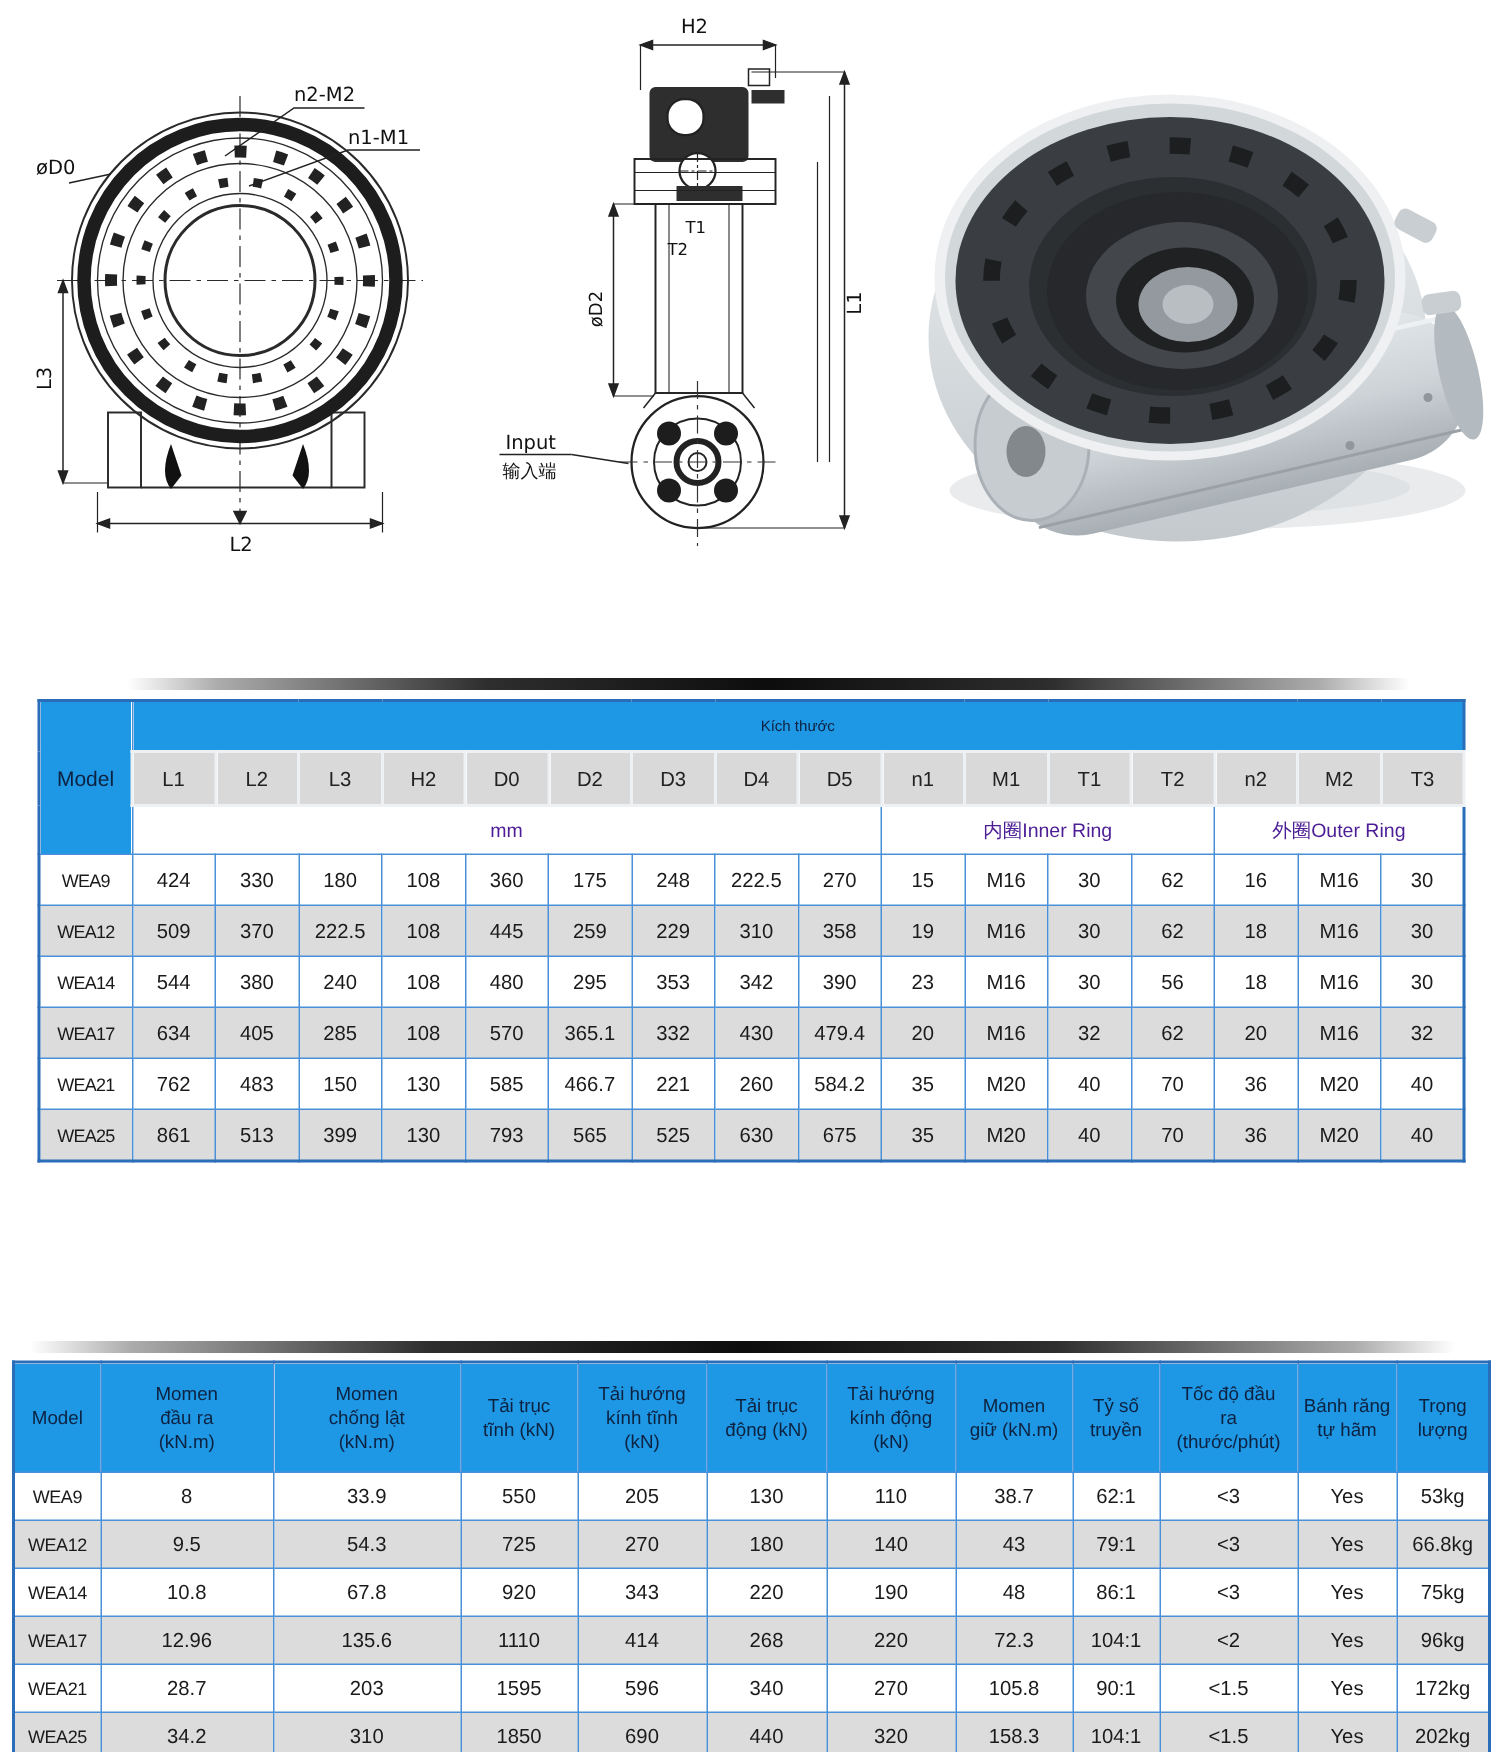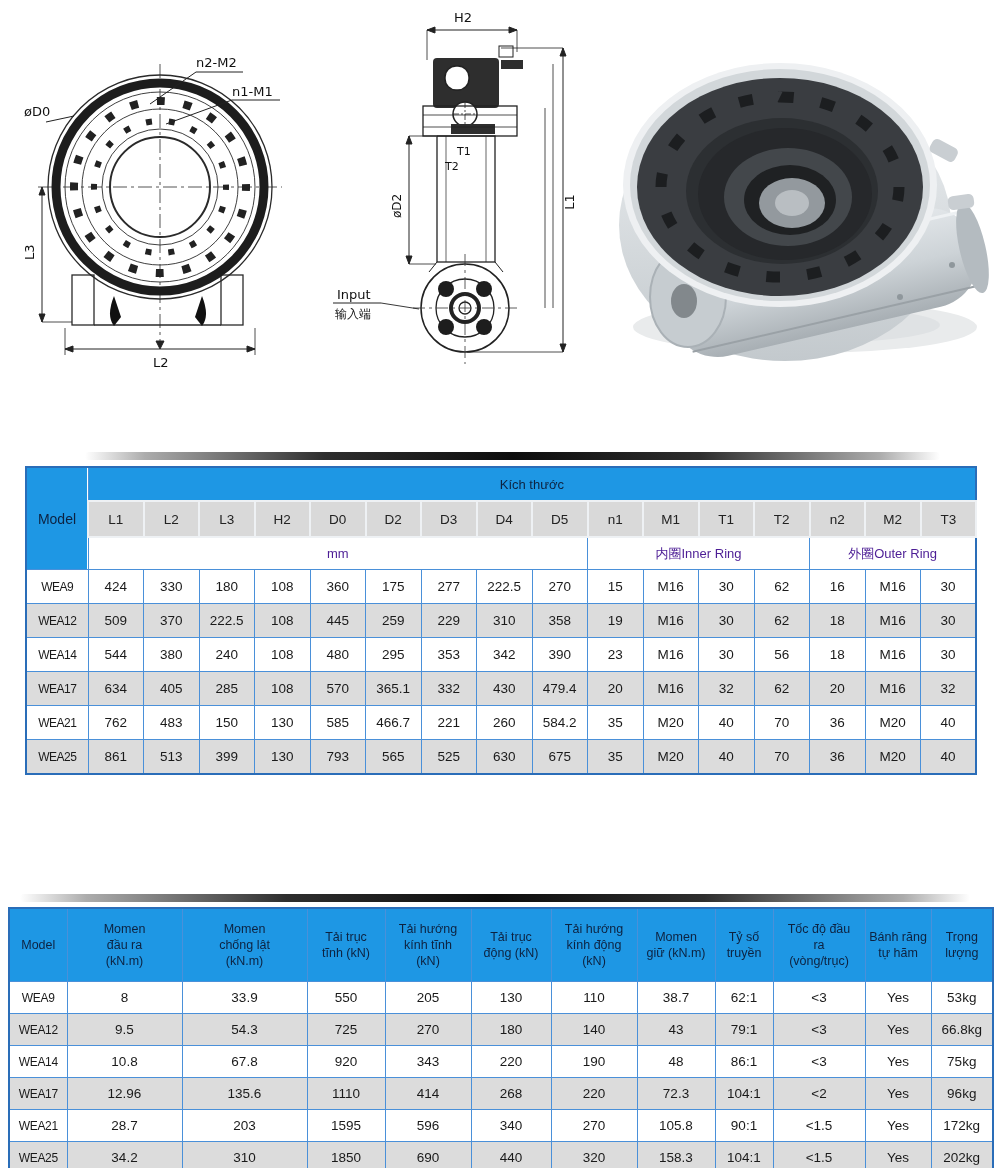--- a/index.html
+++ b/index.html
@@ -19,21 +19,21 @@
       #2e2e2e 28%, #0d0d0d 50%, #2e2e2e 72%, rgba(90,90,90,.5) 93%, rgba(90,90,90,0) 100%);
   }
 
   
   table{border-collapse:collapse;table-layout:fixed;background:#fff;}
   #dim-table{position:absolute;left:25px;top:466px;width:950px;border:2px solid var(--outer_border);}
   #spec-table{position:absolute;left:8px;top:907px;width:984px;border:2px solid var(--outer_border);}
   th,td{border:1px solid var(--grid_blue);text-align:center;vertical-align:middle;
         padding:1px 2px;font-weight:normal;overflow:hidden;}
   #dim-table td{height:31px;font-size:13.5px;}
-  #dim-table .title{background:var(--header_blue);color:var(--header_text);font-size:13px;height:30px;margin-top:42px;}
+  #dim-table .title{background:var(--header_blue);color:var(--header_text);font-size:10px;height:30px;margin-top:42px;}
   #dim-table .model-col{background:var(--header_blue);color:var(--header_text);font-size:14px;}
   #dim-table .colhead{background:#d9d9d9;color:#222;font-size:13.5px;height:32px;border:2px solid #eef1f4;}
   #dim-table .unitrow{background:#fff;font-size:13px;height:29px;color:#4c1d95;}
   #dim-table .modelcell{font-size:12px;letter-spacing:-0.5px;}
   tr.stripe td, tr.stripe th.modelcell{background:#dcdcdc;}
   #spec-table th.head{
     background:var(--header_blue);color:var(--header_text);
     font-size:12.5px;line-height:1.3;white-space:pre-line;height:70px;
   }
   #spec-table td{height:29px;font-size:13.5px;}
@@ -260,21 +260,21 @@
     </thead>
     <tbody>
       <tr>
         <th class="modelcell">WEA9</th>
         <td>424</td>
         <td>330</td>
         <td>180</td>
         <td>108</td>
         <td>360</td>
         <td>175</td>
-        <td>277</td>
+        <td>248</td>
         <td>222.5</td>
         <td>270</td>
         <td>15</td>
         <td>M16</td>
         <td>30</td>
         <td>62</td>
         <td>16</td>
         <td>M16</td>
         <td>30</td>
       </tr>
@@ -409,21 +409,21 @@
 động (kN)</th>
         <th class="head">Tải hướng
 kính động
 (kN)</th>
         <th class="head">Momen
 giữ (kN.m)</th>
         <th class="head">Tỷ số
 truyền</th>
         <th class="head">Tốc độ đầu
 ra
-(vòng/trục)</th>
+(thước/phút)</th>
         <th class="head">Bánh răng
 tự hãm</th>
         <th class="head">Trọng
 lượng</th>
       </tr>
     </thead>
     <tbody>
       <tr>
         <th class="modelcell">WEA9</th>
         <td>8</td>

